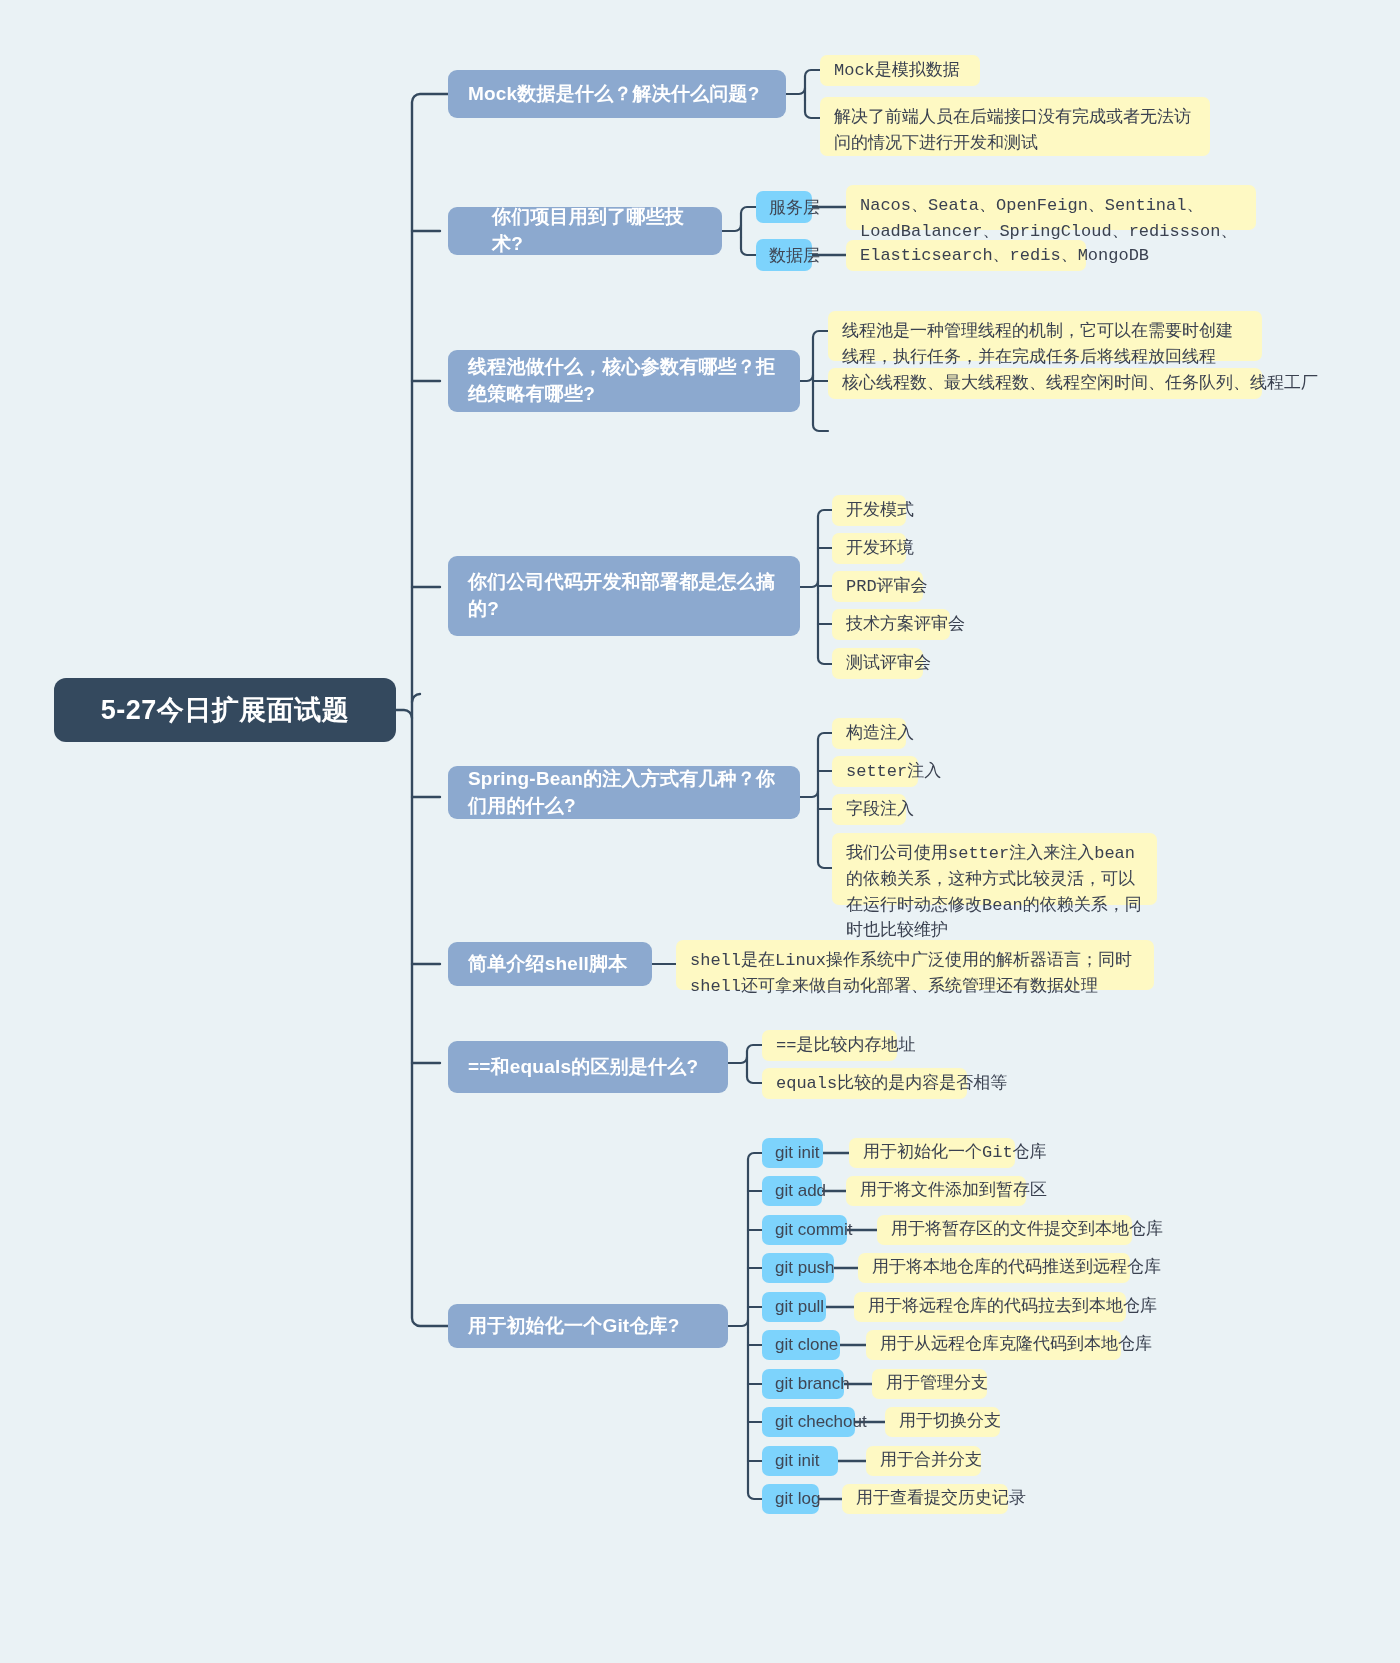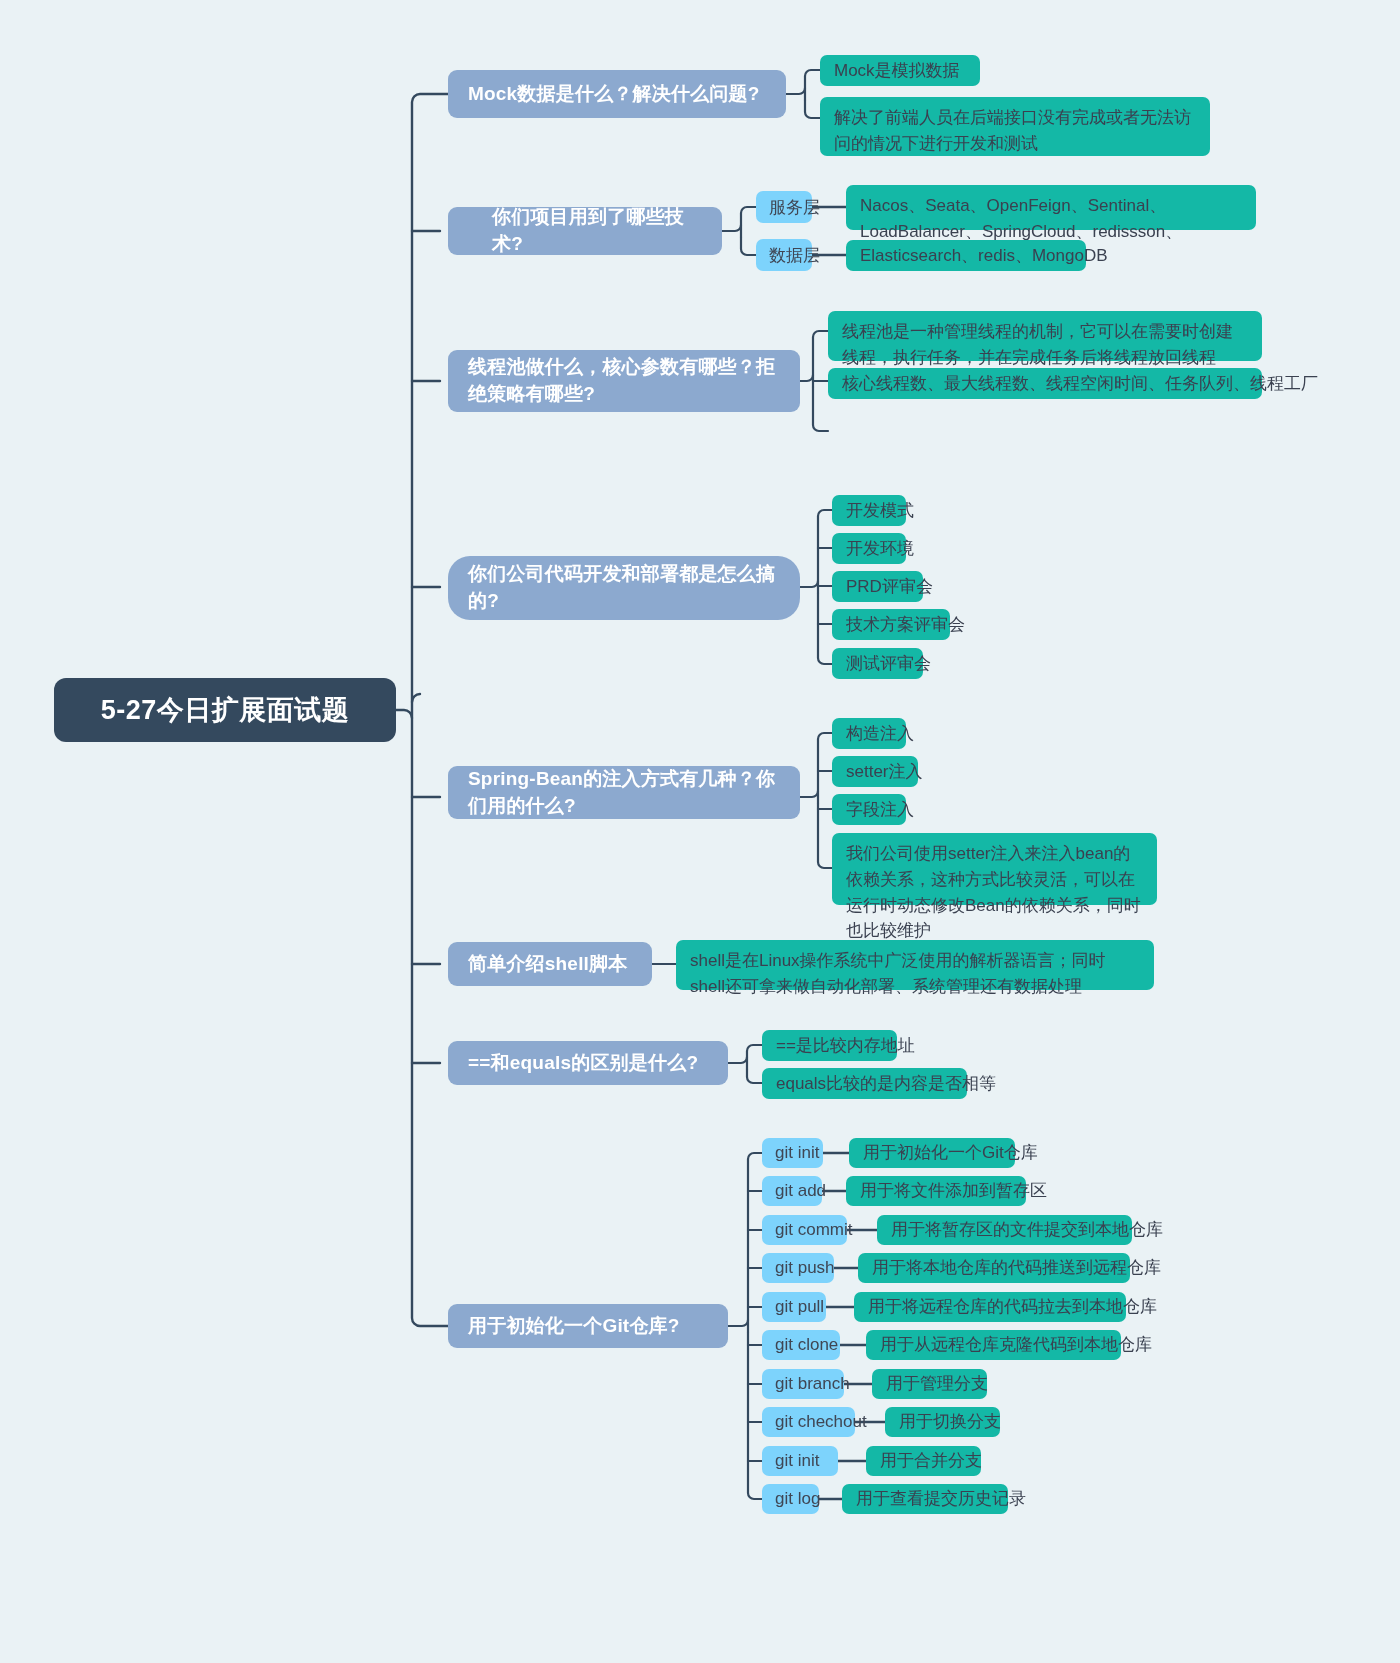--- a/index.html
+++ b/index.html
@@ -63,27 +63,28 @@
     color: #3f4654;
     border-radius: 7px;
     font-size: 17px;
     display: flex;
     align-items: center;
     padding: 6px 13px;
     white-space: nowrap;
   }
   
   .textbox {
-    background: #14b8a6;
+    background: #fef9c3;
     color: #3a4150;
     border-radius: 7px;
     font-size: 17px;
     line-height: 1.52;
     padding: 8px 14px;
     box-sizing: border-box;
+    font-family: Liberation Mono, monospace;
   }
   .textbox.one-line {
     display: flex;
     align-items: center;
     white-space: nowrap;
   }
 </style>
 </head>
 <body>
 
@@ -194,21 +195,21 @@
   <div class="node l1-node" style="left:448px; top:350px; width:352px; height:62px;">
     <span>线程池做什么，核心参数有哪些？拒绝策略有哪些?</span>
   </div>
   <div class="node textbox" style="left:828px; top:311px; width:434px; height:50px;">
     <span>线程池是一种管理线程的机制，它可以在需要时创建线程，执行任务，并在完成任务后将线程放回线程池，以便重复使用</span>
   </div>
   <div class="node textbox one-line" style="left:828px; top:368px; width:434px; height:31px;">
     <span>核心线程数、最大线程数、线程空闲时间、任务队列、线程工厂</span>
   </div>
 
-  <div class="node l1-node" style="left:448px; top:556px; width:352px; height:64px;border-radius:22px;">
+  <div class="node l1-node" style="left:448px; top:556px; width:352px; height:80px;">
     <span>你们公司代码开发和部署都是怎么搞的?</span>
   </div>
   <div class="node textbox one-line" style="left:832px; top:495px; width:74px; height:31px;">
     <span>开发模式</span>
   </div>
   <div class="node textbox one-line" style="left:832px; top:533px; width:74px; height:31px;">
     <span>开发环境</span>
   </div>
   <div class="node textbox one-line" style="left:832px; top:571px; width:91px; height:31px;">
     <span>PRD评审会</span>
@@ -236,21 +237,21 @@
     <span>我们公司使用setter注入来注入bean的依赖关系，这种方式比较灵活，可以在运行时动态修改Bean的依赖关系，同时也比较维护</span>
   </div>
 
   <div class="node l1-node" style="left:448px; top:942px; width:204px; height:44px;">
     <span>简单介绍shell脚本</span>
   </div>
   <div class="node textbox" style="left:676px; top:940px; width:478px; height:50px;">
     <span>shell是在Linux操作系统中广泛使用的解析器语言；同时shell还可拿来做自动化部署、系统管理还有数据处理</span>
   </div>
 
-  <div class="node l1-node" style="left:448px; top:1041px; width:280px; height:44px;">
+  <div class="node l1-node" style="left:448px; top:1041px; width:280px; height:52px;">
     <span>==和equals的区别是什么?</span>
   </div>
   <div class="node textbox one-line" style="left:762px; top:1030px; width:135px; height:31px;">
     <span>==是比较内存地址</span>
   </div>
   <div class="node textbox one-line" style="left:762px; top:1068px; width:205px; height:31px;">
     <span>equals比较的是内容是否相等</span>
   </div>
 
   <div class="node l1-node" style="left:448px; top:1304px; width:280px; height:44px;">

